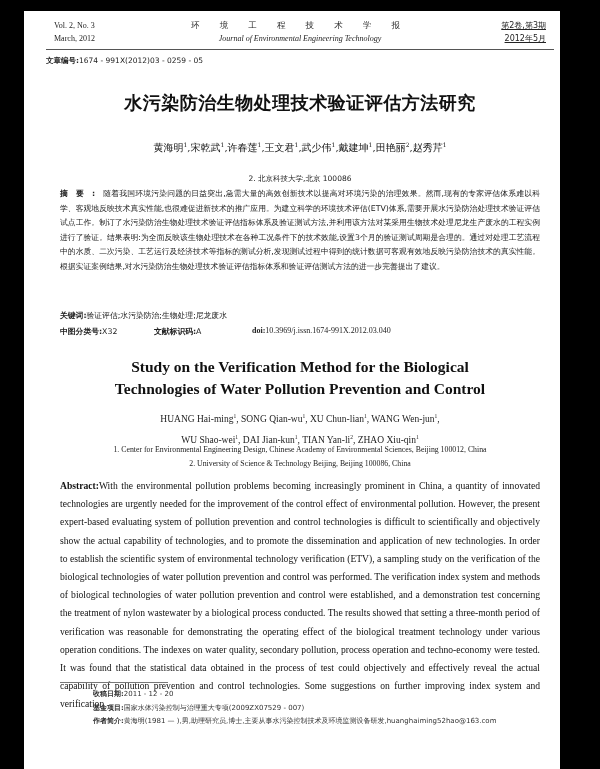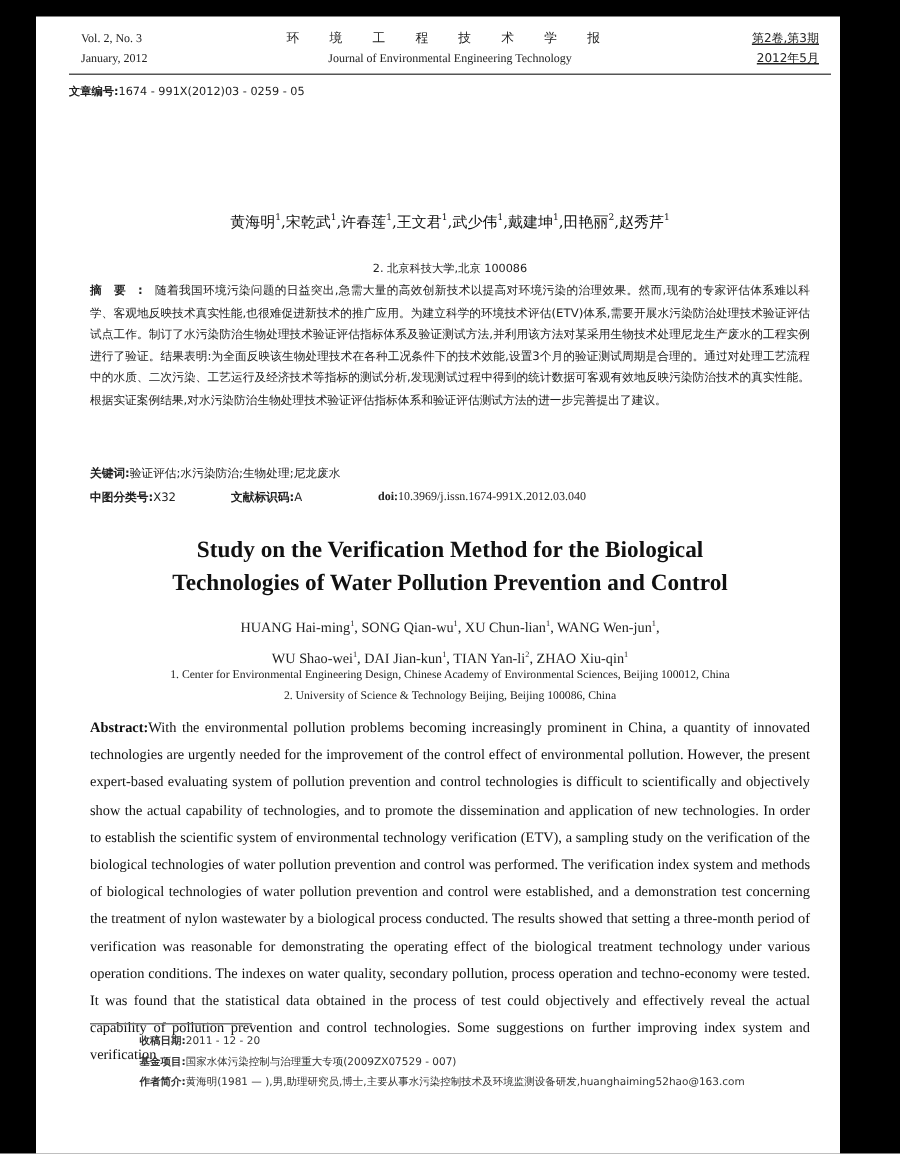--- a/index.html
+++ b/index.html
@@ -8,21 +8,21 @@
       font-family: "DejaVu Serif", "Liberation Serif", serif; color: #111;
     }
     .page {
       position: absolute; left: 24px; top: 11px; width: 536px; height: 758px;
       background: #fff;
     }
     .hdr { position: absolute; top: 0; left: 0; width: 552px; height: 46px; }
     .hdr-left { position: absolute; left: 30px; top: 8px; font-size: 8px; line-height: 13px; font-family: "Liberation Serif", serif; color: #222; }
     .hdr-center { position: absolute; left: 0; width: 552px; top: 8px; text-align: center; font-size: 8px; line-height: 13px; color: #222; }
     .hdr-center .cn { letter-spacing: 9px; font-family: Liberation Serif, serif; font-size: 8.5px; }
-    .hdr-center .en { font-family: "Liberation Serif", serif; font-size: 8px; }
+    .hdr-center .en { font-family: "Liberation Serif", serif; font-size: 8px; font-style: italic; }
     .hdr-right { position: absolute; right: 30px; top: 8px; text-align: right; font-size: 8px; line-height: 13px; font-family: "DejaVu Sans", sans-serif; color: #222; text-decoration: underline; }
     .hdr-rule { position: absolute; left: 22px; width: 508px; top: 38px; height: 0; border-top: 1px solid #555; }
 
     .artno { position: absolute; left: 22px; top: 45px; font-size: 7.5px; font-family: "DejaVu Sans", sans-serif; color: #222; }
     .artno b { font-weight: bold; }
 
     .cn-title { position: absolute; left: 0; width: 552px; top: 80px; text-align: center; font-family: "DejaVu Sans", sans-serif; font-weight: bold; font-size: 18px; letter-spacing: 0.5px; color: #111; }
     .cn-authors { position: absolute; left: 0; width: 552px; top: 130px; text-align: center; font-size: 10px; font-family: "DejaVu Serif", serif; color: #111; }
     .cn-authors sup { font-size: 6px; }
     .cn-aff { position: absolute; left: 0; width: 552px; text-align: center; font-size: 7.5px; font-family: "DejaVu Sans", sans-serif; color: #222; }
@@ -49,37 +49,38 @@
     .footnotes .lbl { font-weight: bold; padding-left: 33px; }
   </style>
 </head>
 <body>
 
 <div class="page">
 
   <div class="hdr">
     <div class="hdr-left">
       <div>Vol. 2, No. 3</div>
-      <div>January, 2012</div>
+      <div>March, 2012</div>
     </div>
     <div class="hdr-center">
       <div class="cn">环 境 工 程 技 术 学 报</div>
       <div class="en">Journal of Environmental Engineering Technology</div>
     </div>
     <div class="hdr-right">
       <div>第2卷,第3期</div>
       <div>2012年5月</div>
     </div>
     <div class="hdr-rule"></div>
   </div>
 
   <div class="artno">
     <b>文章编号:</b><span>1674 - 991X(2012)03 - 0259 - 05</span>
   </div>
 
+  <div class="cn-title">水污染防治生物处理技术验证评估方法研究</div>
 
   <div class="cn-authors">
     <span><span>黄海明</span><sup>1</sup></span>,<span><span>宋乾武</span><sup>1</sup></span>,<span><span>许春莲</span><sup>1</sup></span>,<span><span>王文君</span><sup>1</sup></span>,<span><span>武少伟</span><sup>1</sup></span>,<span><span>戴建坤</span><sup>1</sup></span>,<span><span>田艳丽</span><sup>2</sup></span>,<span><span>赵秀芹</span><sup>1</sup></span>
   </div>
   <div class="cn-aff" style="top:163px">2. 北京科技大学,北京   100086</div>
 
   <div class="cn-abstract">
     <span class="lbl">摘要:</span><span>随着我国环境污染问题的日益突出,急需大量的高效创新技术以提高对环境污染的治理效果。然而,现有的专家评估体系难以科学、客观地反映技术真实性能,也很难促进新技术的推广应用。为建立科学的环境技术评估(ETV)体系,需要开展水污染防治处理技术验证评估试点工作。制订了水污染防治生物处理技术验证评估指标体系及验证测试方法,并利用该方法对某采用生物技术处理尼龙生产废水的工程实例进行了验证。结果表明:为全面反映该生物处理技术在各种工况条件下的技术效能,设置3个月的验证测试周期是合理的。通过对处理工艺流程中的水质、二次污染、工艺运行及经济技术等指标的测试分析,发现测试过程中得到的统计数据可客观有效地反映污染防治技术的真实性能。根据实证案例结果,对水污染防治生物处理技术验证评估指标体系和验证评估测试方法的进一步完善提出了建议。</span>
   </div>
 

